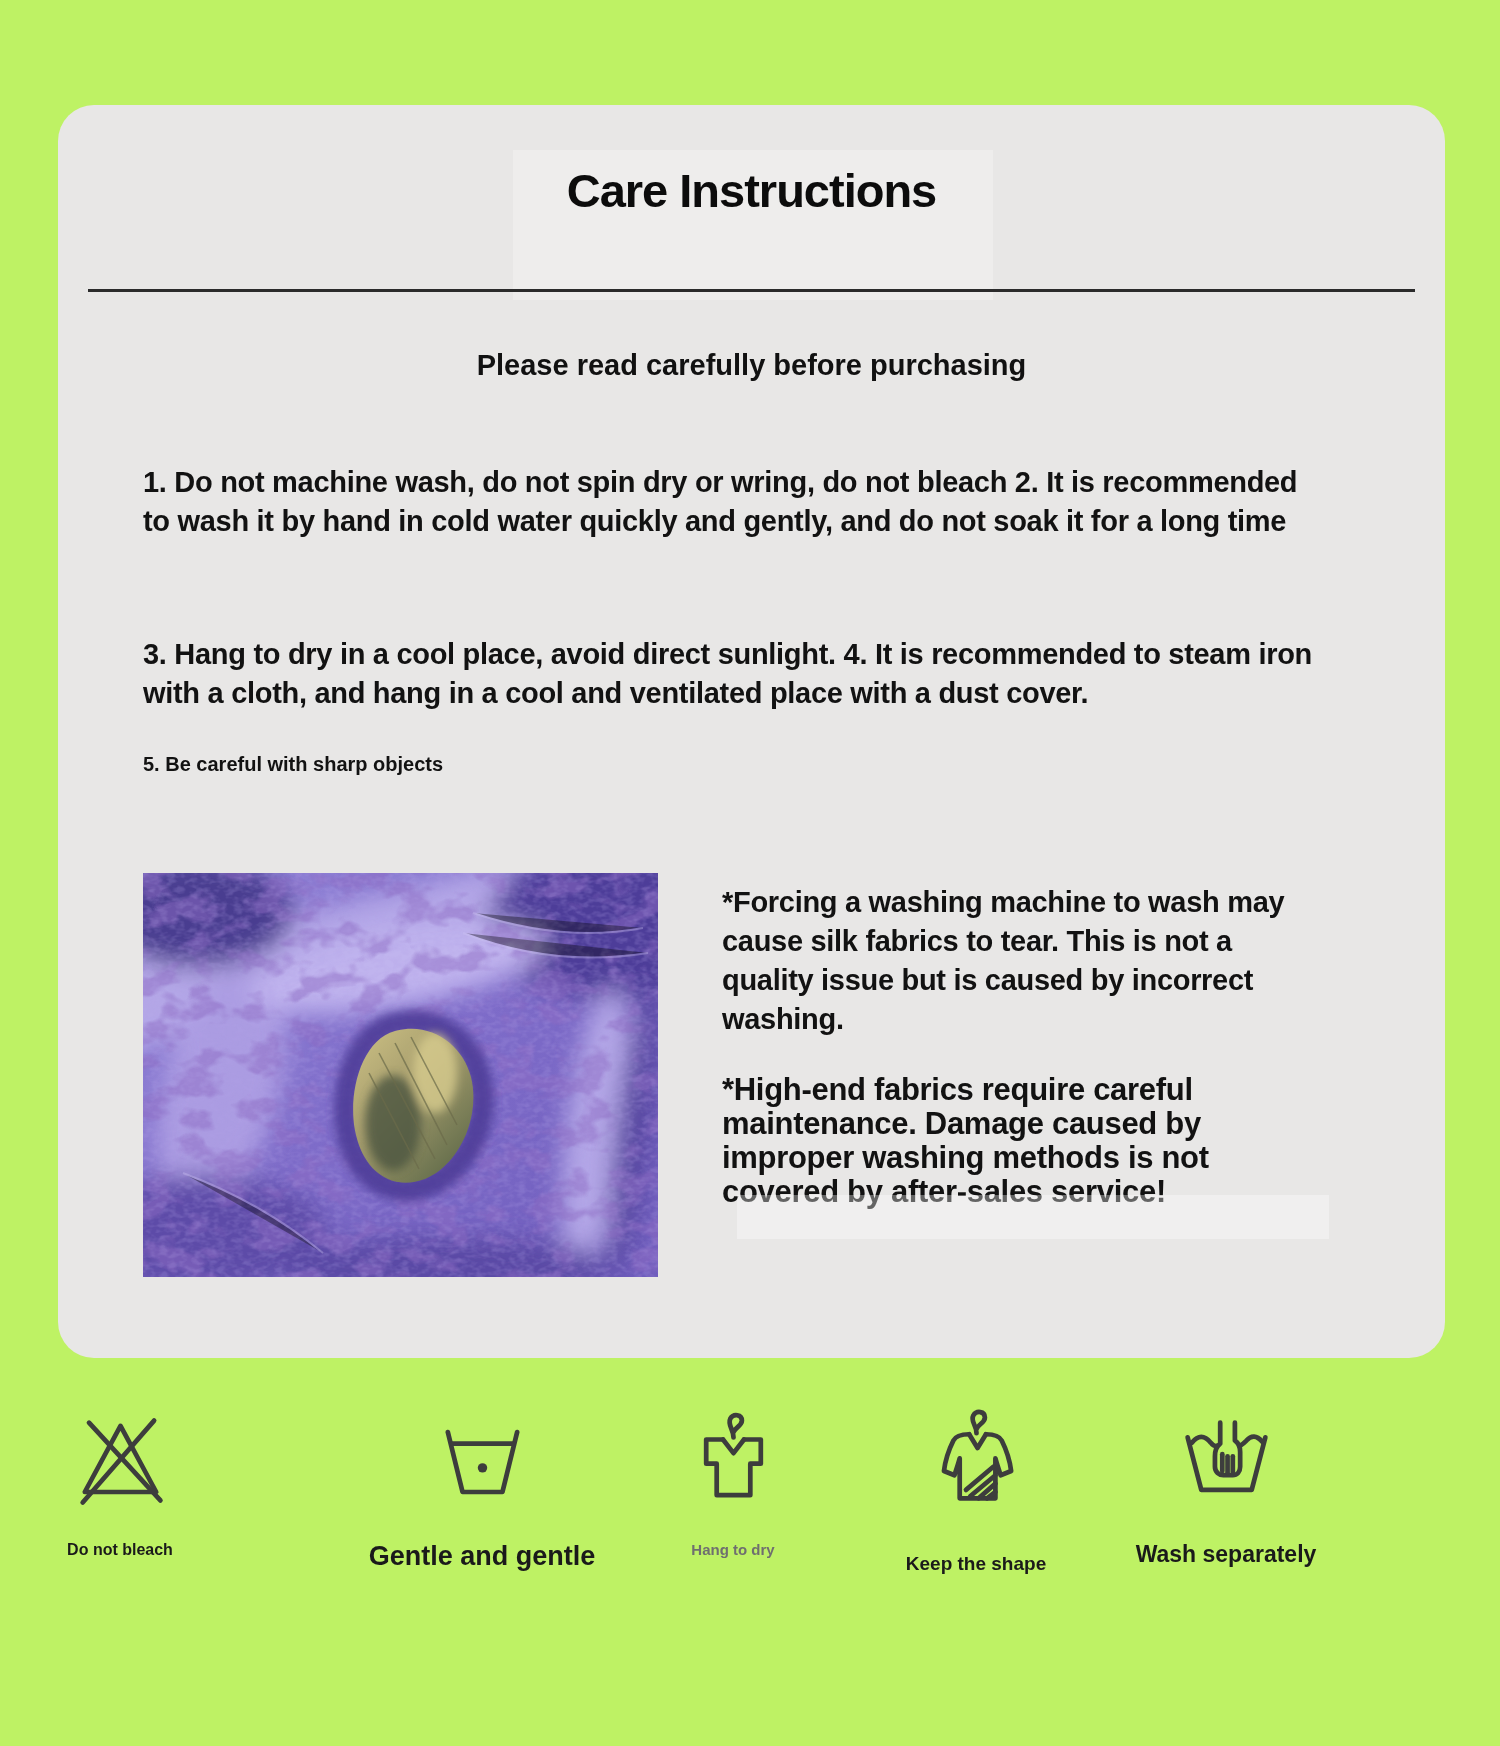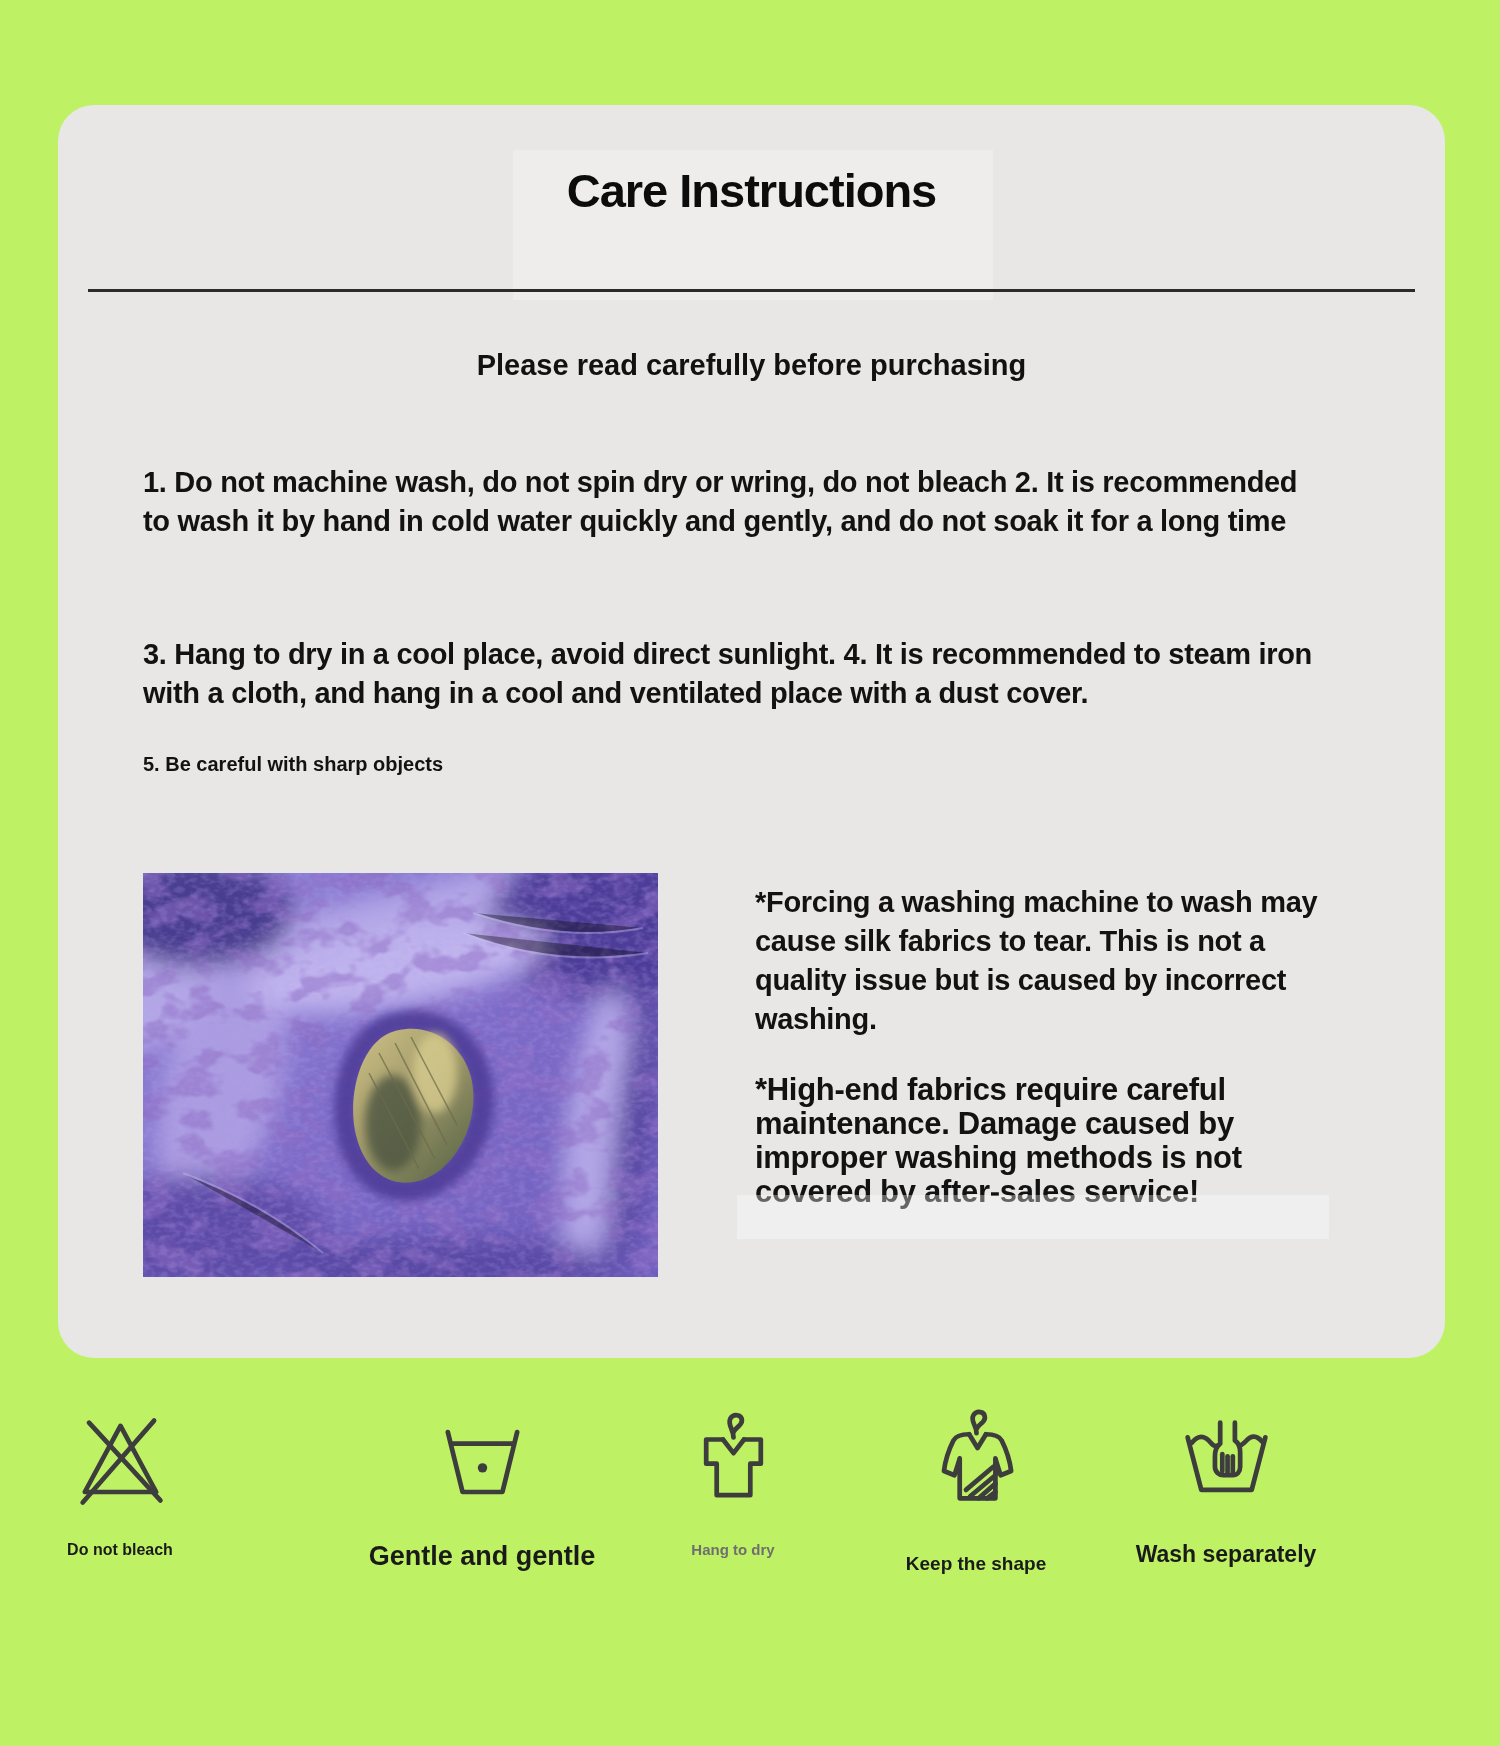--- a/index.html
+++ b/index.html
@@ -20,21 +20,21 @@
 
   .para{position:absolute;left:85px;width:1175px;font-size:29px;font-weight:bold;
         line-height:39px;letter-spacing:-0.3px;color:#121212;}
   .para-1{top:358px;}
   .para-2{top:502px;margin-top:28px;}
   .note{position:absolute;left:85px;top:648px;font-size:20px;font-weight:bold;color:#121212;}
 
   .fabric{position:absolute;left:85px;top:768px;width:515px;height:404px;}
   .fabric svg{display:block;width:100%;height:100%;}
 
-  .warn{position:absolute;left:697px;width:600px;font-weight:bold;color:#121212;letter-spacing:-0.3px;}
+  .warn{position:absolute;left:664px;width:600px;font-weight:bold;color:#121212;letter-spacing:-0.3px;}
   .warn-primary{top:778px;font-size:29px;line-height:39px;width:595px;}
   .warn-secondary{top:968px;font-size:31px;line-height:34px;}
   .highlight-bar{position:absolute;left:679px;top:1090px;width:592px;height:44px;
         background:rgba(255,255,255,0.35);}
 
   
   .icon-col{position:absolute;top:1408px;width:240px;text-align:center;}
   .icon-col .glyph{display:inline-block;width:105px;height:105px;}
   .icon-col .glyph svg{width:105px;height:105px;display:block;}
   .icon-label{margin-top:24px;font-weight:bold;color:#1a1a1a;}

